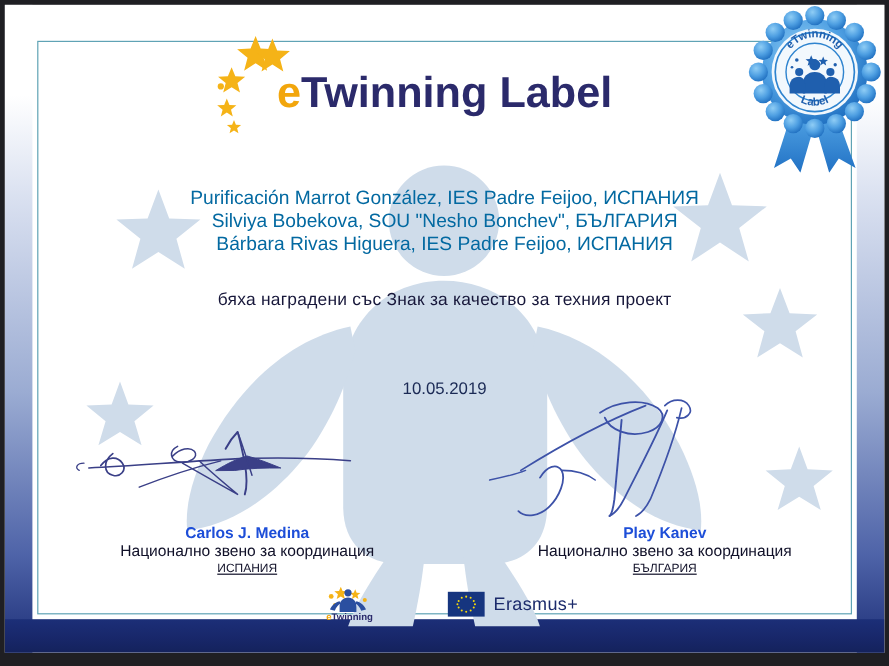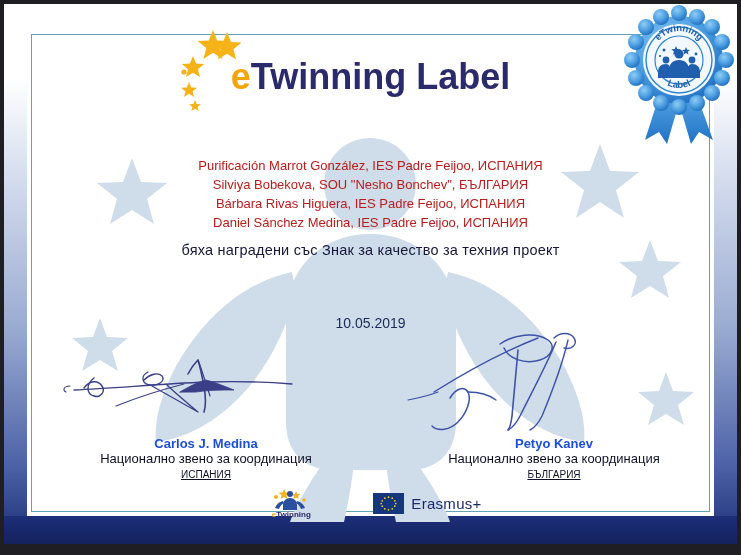--- a/index.html
+++ b/index.html
@@ -112,22 +112,22 @@
 
   
   #participants {
     position: absolute;
     left: 0;
     top: 152px;
     width: 733px;
     text-align: center;
   }
   .participant-line {
-    font-size: 13px;
-    color: #b91c1c;
+    font-size: 16px;
+    color: #0369a1;
     line-height: 19px;
     white-space: nowrap;
   }
 
   
   #award-phrase {
     position: absolute;
     left: 0;
     top: 238px;
     width: 733px;
@@ -283,21 +283,20 @@
             </g>
           </svg>
           <div id="logo-text"><span class="e">e</span><span class="rest">Twinning Label</span></div>
         </div>
       </div>
 
       <div id="participants">
         <div class="participant-line">Purificación Marrot González, IES Padre Feijoo, ИСПАНИЯ</div>
         <div class="participant-line">Silviya Bobekova, SOU "Nesho Bonchev", БЪЛГАРИЯ</div>
         <div class="participant-line">Bárbara Rivas Higuera, IES Padre Feijoo, ИСПАНИЯ</div>
-        <div class="participant-line">Daniel Sánchez Medina, IES Padre Feijoo, ИСПАНИЯ</div>
       </div>
 
       <div id="award-phrase">бяха наградени със Знак за качество за техния проект</div>
 
 
       <div id="award-date">10.05.2019</div>
 
       <div class="sig-block left">
         <div class="sig-draw">
           <svg viewBox="0 0 300 96" width="300" height="96" xmlns="http://www.w3.org/2000/svg">
@@ -328,21 +327,21 @@
               <path d="M30 62 C 62 42 98 22 134 8" stroke-width="1.4"></path>
               <path d="M114 20 C 112 42 110 64 108 86 C 107 94 106 98 104 100" stroke-width="1.6"></path>
               <path d="M152 12 C 142 36 128 62 116 86 C 112 94 108 98 104 100" stroke-width="1.5"></path>
               <path d="M164 10 C 158 36 148 62 138 86 C 134 94 130 98 126 100" stroke-width="1.4"></path>
               <path d="M46 68 C 52 58 60 56 64 62 C 68 70 62 84 54 92 C 46 100 34 102 28 96" stroke-width="1.5"></path>
               <path d="M64 62 C 74 62 84 64 92 70" stroke-width="1.3"></path>
               <path d="M4 70 C 14 68 24 66 34 62" stroke-width="1.2"></path>
             </g>
           </svg>
         </div>
-        <div class="sig-name">Petyo Kanev</div>
+        <div class="sig-name">Play Kanev</div>
         <div class="sig-role">Национално звено за координация</div>
         <div class="sig-country">БЪЛГАРИЯ</div>
       </div>
 
       <div id="footer-logos">
         <div id="etw-small">
           <svg width="40" height="22" viewBox="0 0 40 22" xmlns="http://www.w3.org/2000/svg">
             <g fill="#f5b317">
               <path d="M13 1 l1.5 3.6 3.9 .2 -3 2.5 1 3.8 -3.4 -2.1 -3.4 2.1 1 -3.8 -3 -2.5 3.9 -.2 z"></path>
               <path d="M25 3 l1.2 2.9 3.1 .2 -2.4 2 .8 3 -2.7 -1.7 -2.7 1.7 .8 -3 -2.4 -2 3.1 -.2 z"></path>

